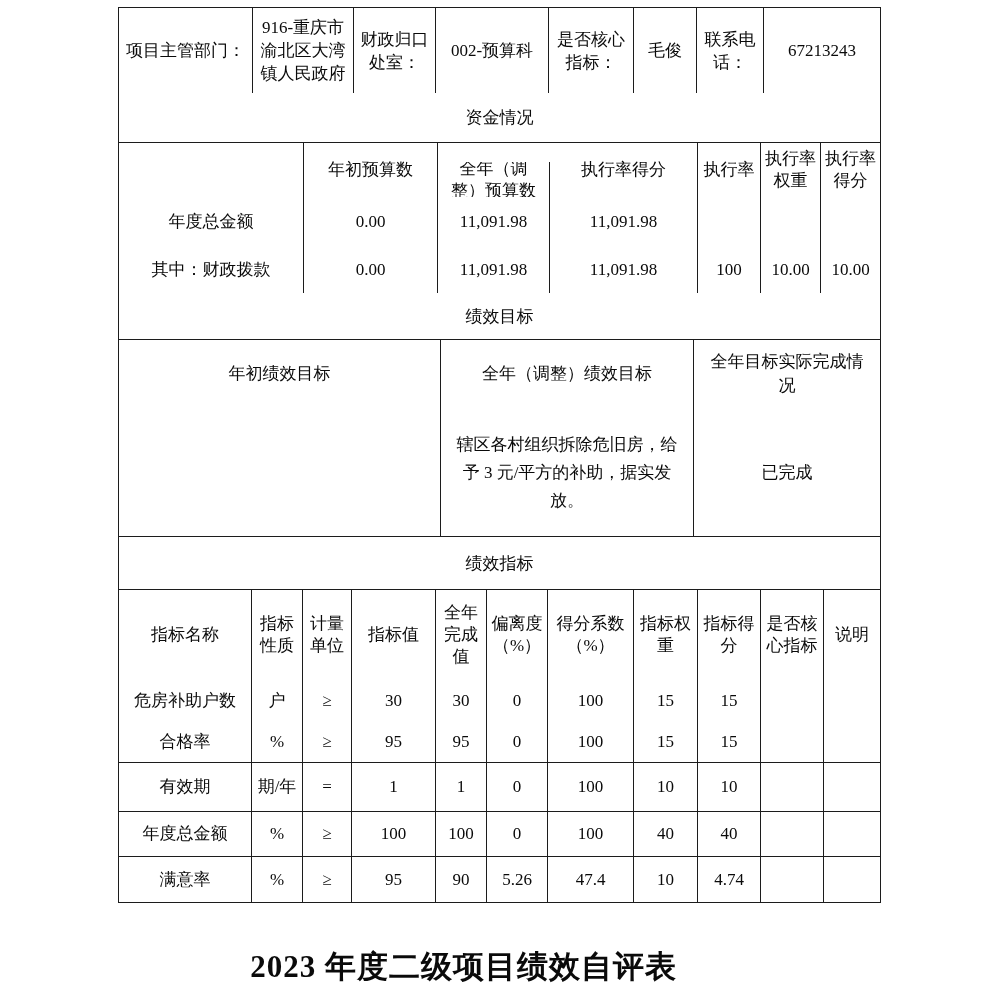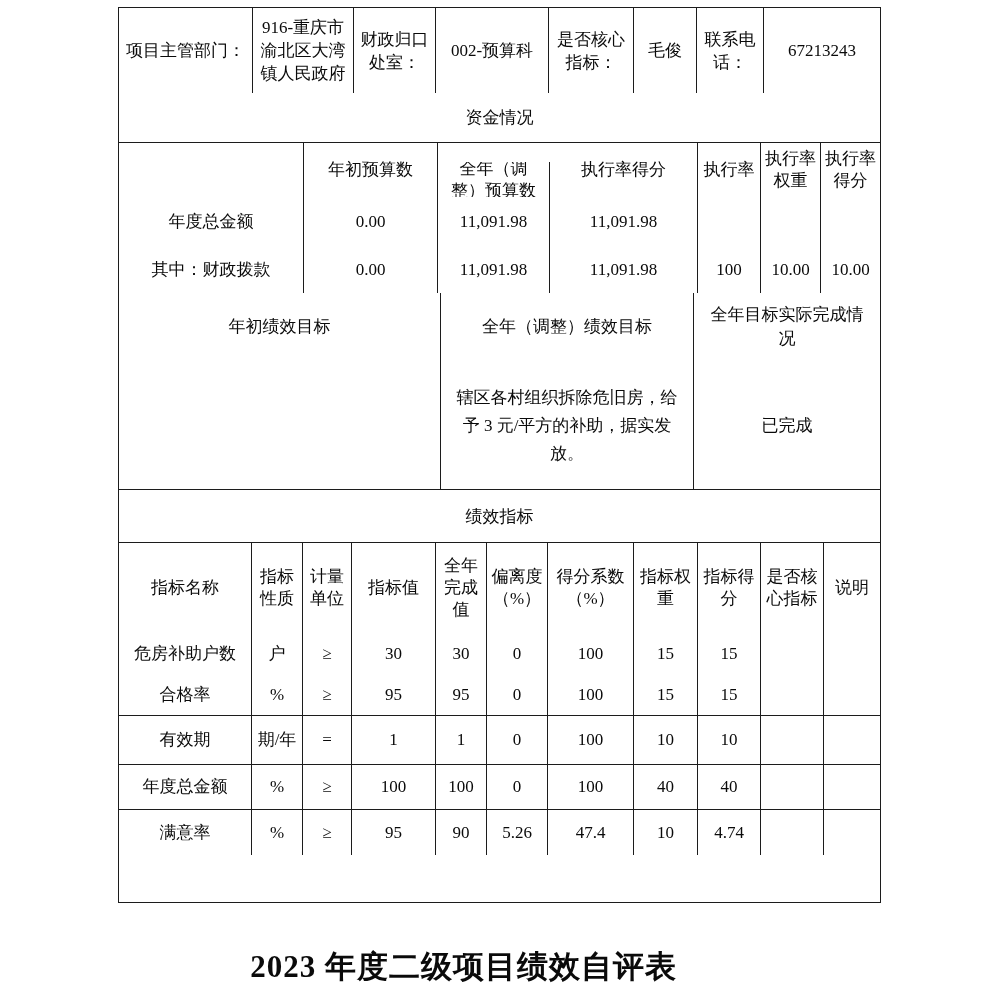--- a/index.html
+++ b/index.html
@@ -80,20 +80,21 @@
 
     <div class="cell br">其中：财政拨款</div>
     <div class="cell br">0.00</div>
     <div class="cell br">11,091.98</div>
     <div class="cell br">11,091.98</div>
     <div class="cell br">100</div>
     <div class="cell br">10.00</div>
     <div class="cell">10.00</div>
   </div>
 
+  <div class="sec-title goals-t">绩效目标</div>
 
   <div class="sec-goals">
     <div class="cell br hcell">年初绩效目标</div>
     <div class="cell br hcell">全年（调整）绩效目标</div>
     <div class="cell hcell p10">全年目标实际完成情况</div>
 
     <div class="cell br ccell"></div>
     <div class="cell br ccell">辖区各村组织拆除危旧房，给予 3 元/平方的补助，据实发放。</div>
     <div class="cell ccell">已完成</div>
   </div>

